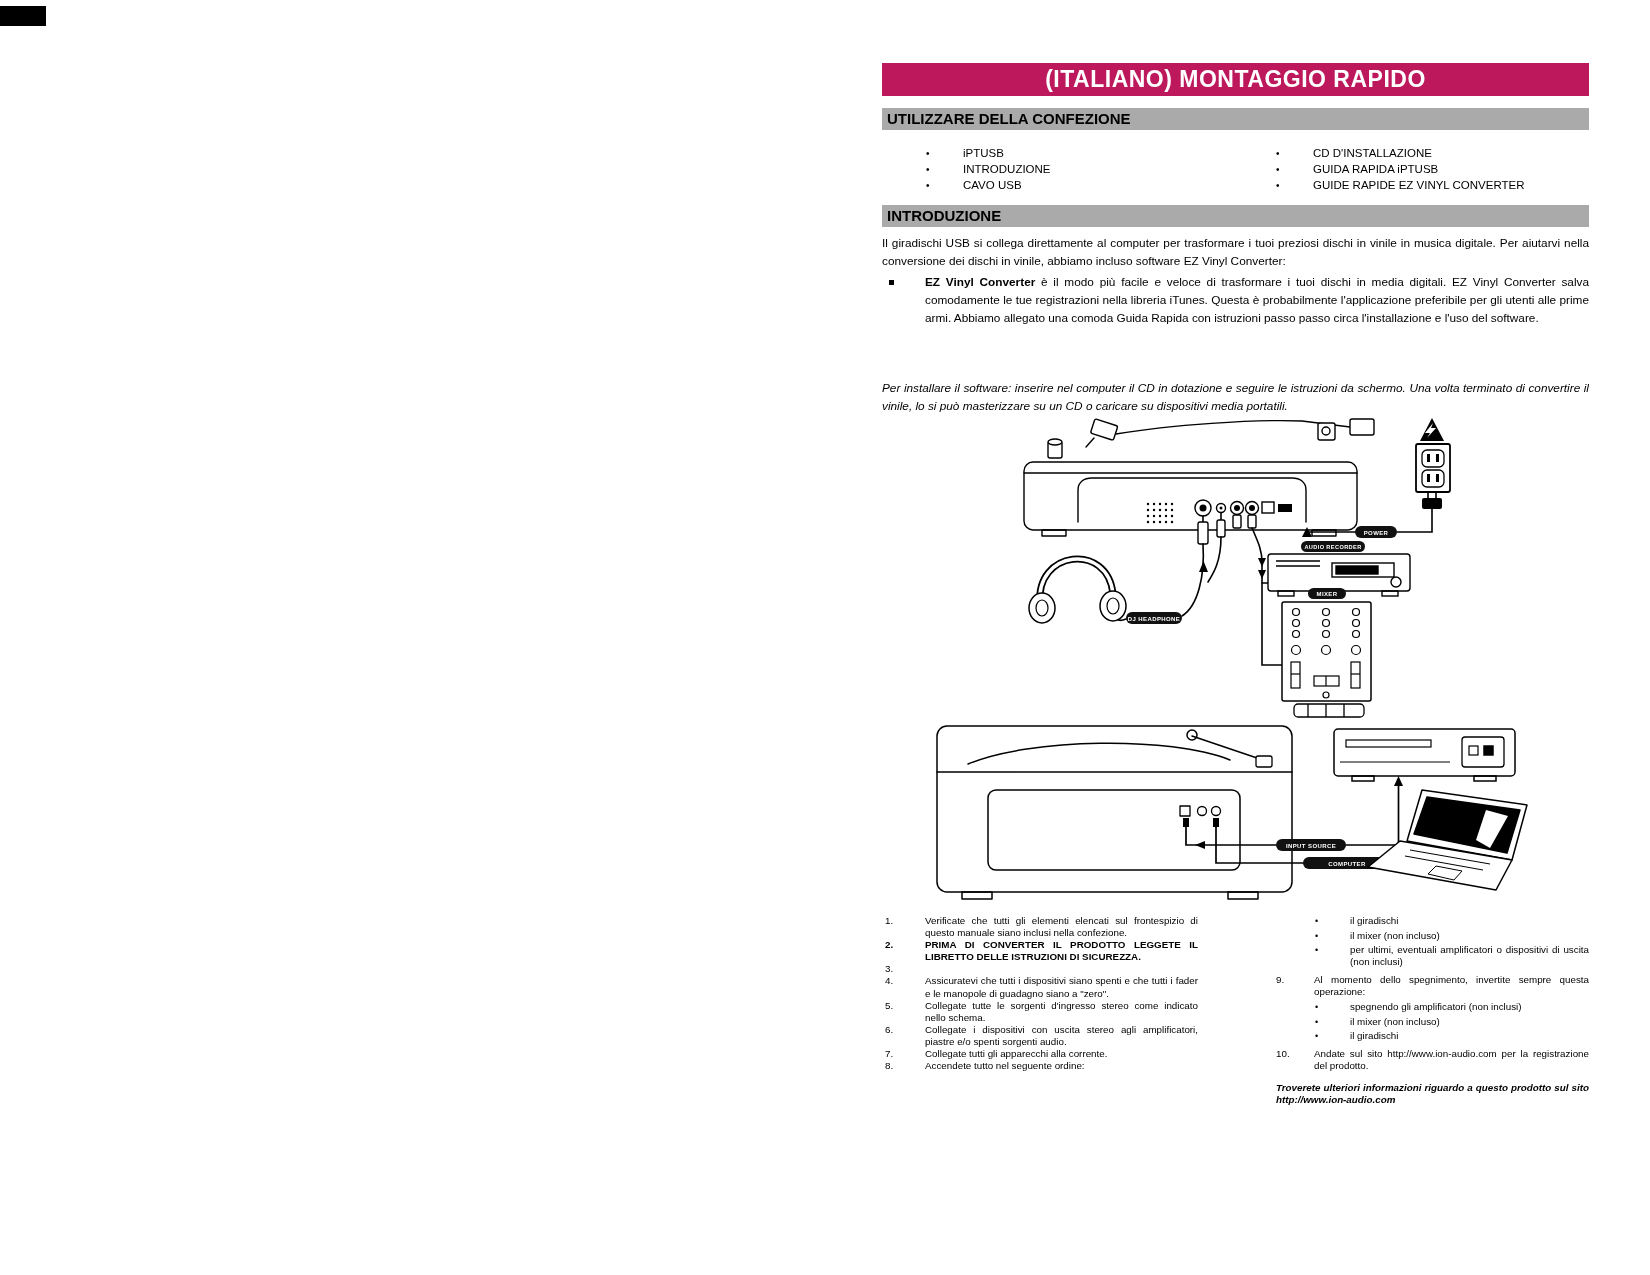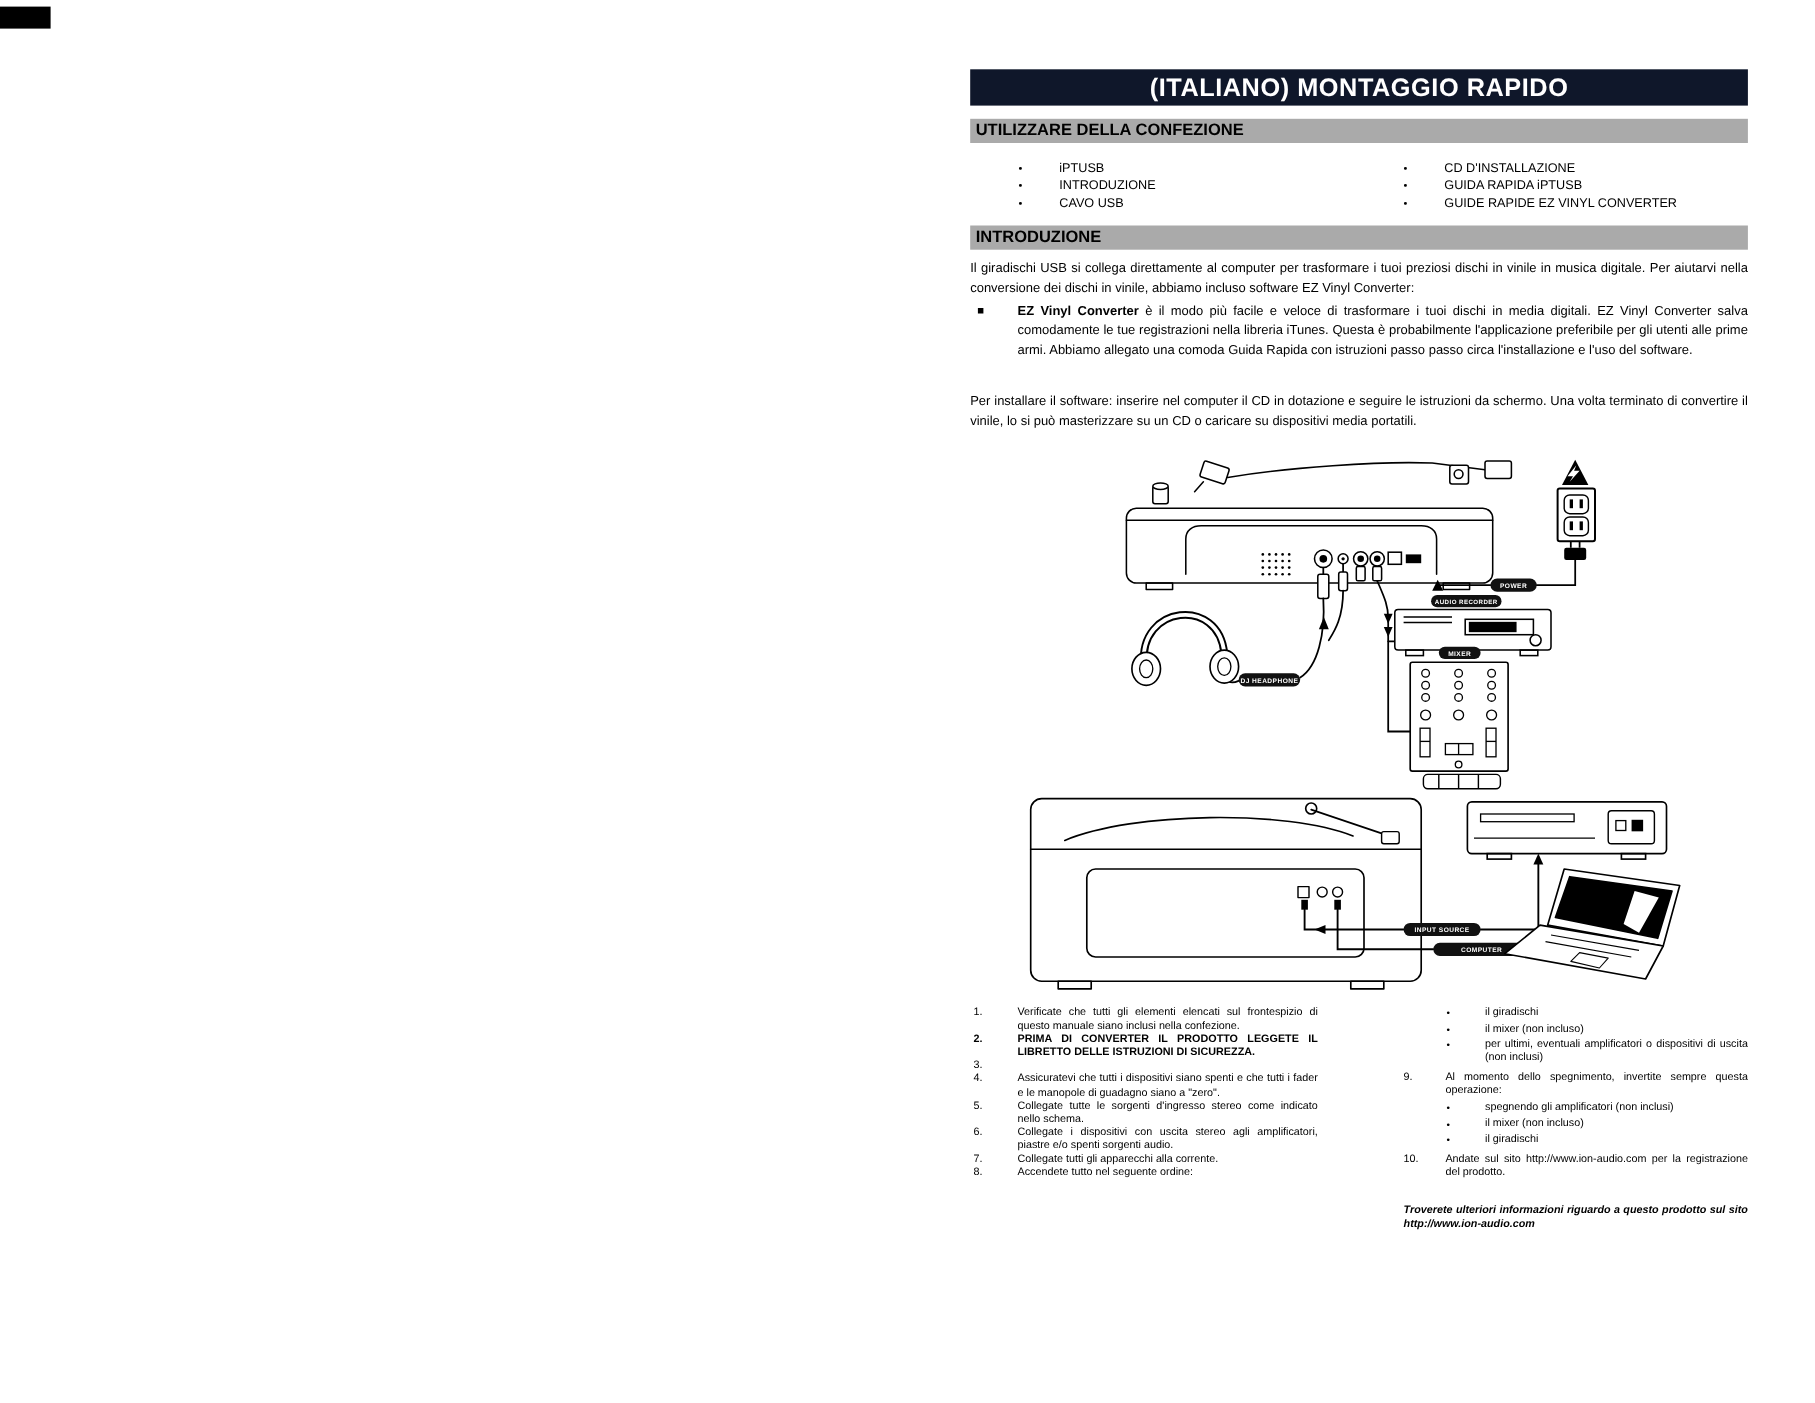--- a/index.html
+++ b/index.html
@@ -1,51 +1,51 @@
 <!DOCTYPE html>
 <html><head>
 <meta charset="utf-8">
 <style>
   html,body{margin:0;padding:0;background:#fff;}
   #canvas{position:relative;width:1650px;height:1275px;background:#fff;overflow:hidden;
           font-family:"Liberation Sans",sans-serif;color:#000;}
   .abs{position:absolute;}
   .corner-mark{left:0;top:6px;width:46px;height:20px;background:#000;}
-  .title-bar{left:882px;top:63px;width:707px;height:33px;background:#0f172a;color:#fff;
+  .title-bar{left:882px;top:63px;width:707px;height:33px;background:#be185d;color:#fff;
              font-size:23px;font-weight:bold;text-align:center;line-height:33px;letter-spacing:.5px;}
   .sec-bar{left:882px;width:707px;height:22px;background:#aaa;font-size:15px;font-weight:bold;
            line-height:22px;padding-left:5px;box-sizing:border-box;}
   .sec1{top:108px;}
   .sec2{top:205px;}
   .pkg{top:146px;font-size:11.5px;line-height:15.8px;}
   .pkg-left{left:926px;width:330px;}
   .pkg-right{left:1276px;width:330px;}
   .pkg-item{display:flex;}
   .pkg-item .b{flex:0 0 37px;font-size:10px;}
   .para{left:882px;width:707px;font-size:11.8px;line-height:17.8px;text-align:justify;}
   .para1{top:235px;}
-  .para2{top:356px;}
+  .para2{top:380px;font-style:italic;}
   .ez{left:889px;top:274px;width:700px;display:flex;font-size:11.8px;line-height:17.8px;}
   .ez .sq{flex:0 0 36px;}
   .ez .sq::before{content:"";display:block;width:5px;height:5px;background:#000;margin-top:6px;}
   .ez .txt{flex:1;text-align:justify;}
   .steps{left:885px;top:915px;width:313px;font-size:9.8px;line-height:12.1px;}
   .rcol{left:1276px;top:915px;width:313px;font-size:9.8px;line-height:12.1px;}
   .step{display:flex;}
   .step .num{flex:0 0 40px;}
   .rcol .step .num{flex:0 0 38px;}
   .step .txt{flex:1;text-align:justify;}
   .it{font-style:italic;}
   .bd{font-weight:bold;}
   .rbullet{display:flex;padding-left:39px;margin-bottom:2.5px;}
   .rbullet .b{flex:0 0 35px;font-size:9px;}
   .rbullet .t{flex:1;text-align:justify;}
   .gap{height:3px;}
   a.lnk{color:#000;}
-  .note{margin-top:23px;font-weight:bold;font-style:italic;text-align:justify;}
+  .note{margin-top:10px;font-weight:bold;font-style:italic;text-align:justify;}
   svg{position:absolute;}
   svg text.badge{font-family:"Liberation Sans",sans-serif;font-size:6px;font-weight:bold;
                  fill:#fff;letter-spacing:.4px;text-anchor:middle;}
 </style>
 </head>
 <body>
 
 <div id="canvas">
 
   <div class="abs corner-mark"></div>

